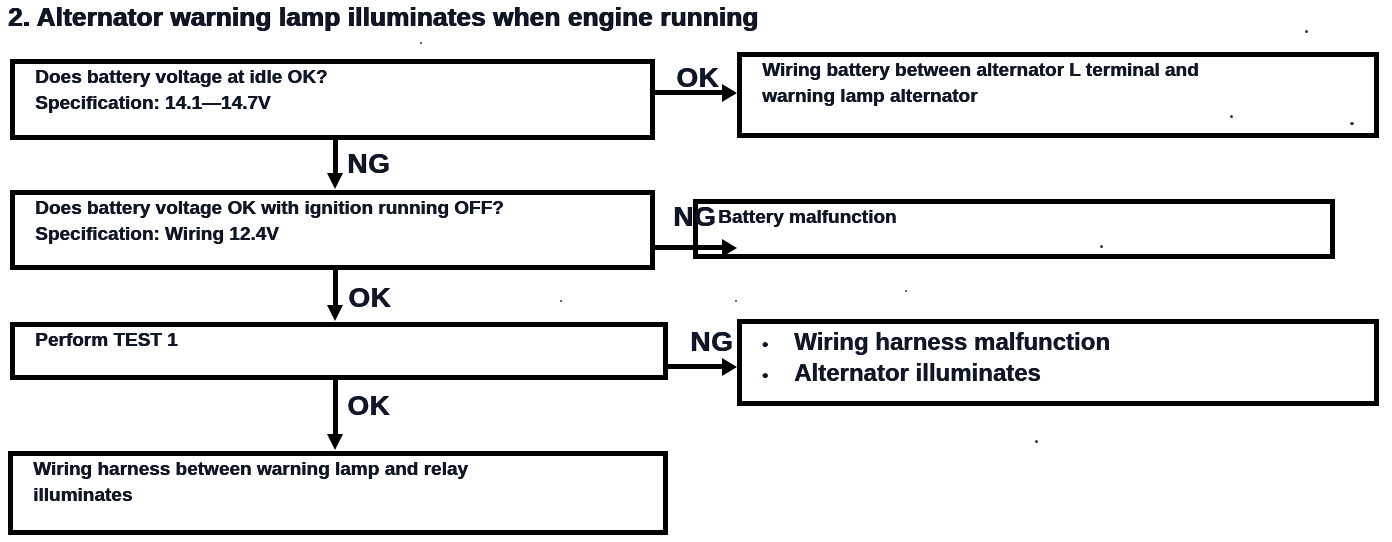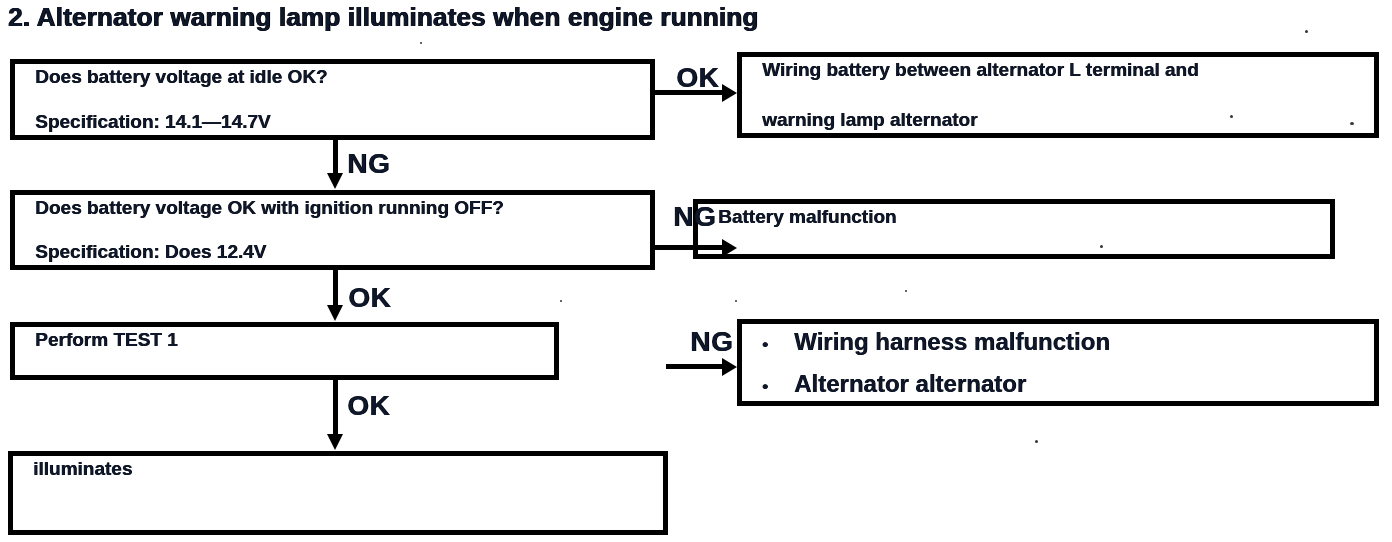--- a/index.html
+++ b/index.html
@@ -13,21 +13,21 @@
   }
   .title{
     position:absolute;left:8px;top:2px;
     font-size:26px;font-weight:bold;letter-spacing:0.2px;
     text-shadow:0.8px 0 0 #000, -0.3px 0 0 #000;
     white-space:nowrap;
   }
   .fbox{
     position:absolute;box-sizing:border-box;
     border:5px solid #000;background:#fff;
-    display:flex;flex-direction:column;justify-content:space-between;
+    display:flex;flex-direction:column;justify-content:flex-start;
     padding-left:20px;padding-right:10px;
   }
   .fbox .line{
     font-size:19px;font-weight:bold;line-height:26px;
     text-shadow:0.5px 0 0 #000;
     white-space:nowrap;
   }
   .bullet-row{display:flex;align-items:baseline;line-height:28px;}
   .bullet-glyph{
     width:32px;flex:0 0 32px;font-size:17px;font-weight:bold;
@@ -63,48 +63,49 @@
 
   <div class="title">2. Alternator warning lamp illuminates when engine running</div>
 
   <div class="fbox" style="left:10px;top:59px;width:645px;height:81px;">
     <div class="line">Does battery voltage at idle OK?</div>
     <div class="line">Specification: 14.1—14.7V</div>
   </div>
 
   <div class="fbox" style="left:10px;top:190px;width:645px;height:80px;">
     <div class="line">Does battery voltage OK with ignition running OFF?</div>
-    <div class="line">Specification: Does 12.4V</div>
+    <div class="line">Specification: Wiring 12.4V</div>
   </div>
 
-  <div class="fbox" style="left:10px;top:322px;width:549px;height:58px;">
+  <div class="fbox" style="left:10px;top:322px;width:658px;height:58px;">
     <div class="line">Perform TEST 1</div>
   </div>
 
   <div class="fbox" style="left:8px;top:451px;width:660px;height:84px;">
+    <div class="line">Wiring harness between warning lamp and relay</div>
     <div class="line">illuminates</div>
   </div>
 
   <div class="fbox" style="left:737px;top:52px;width:642px;height:86px;">
     <div class="line">Wiring battery between alternator L terminal and</div>
     <div class="line">warning lamp alternator</div>
   </div>
 
   <div class="fbox" style="left:693px;top:199px;width:642px;height:60px;">
     <div class="line">Battery malfunction</div>
   </div>
 
   <div class="fbox" style="left:737px;top:319px;width:642px;height:87px;padding-top:4px;">
     <div class="bullet-row">
       <span class="bullet-glyph">•</span>
       <span class="bullet-text">Wiring harness malfunction</span>
     </div>
     <div class="bullet-row">
       <span class="bullet-glyph">•</span>
-      <span class="bullet-text">Alternator alternator</span>
+      <span class="bullet-text">Alternator illuminates</span>
     </div>
   </div>
 
   <div class="hline" style="left:655px;top:90px;width:67px;"></div>
   <div class="arr-r" style="left:722px;top:84px;"></div>
   <div class="blabel" style="left:676px;top:62px;">OK</div>
 
   <div class="hline" style="left:655px;top:245px;width:67px;"></div>
   <div class="arr-r" style="left:722px;top:239px;"></div>
   <div class="blabel" style="left:673px;top:201px;">NG</div>

